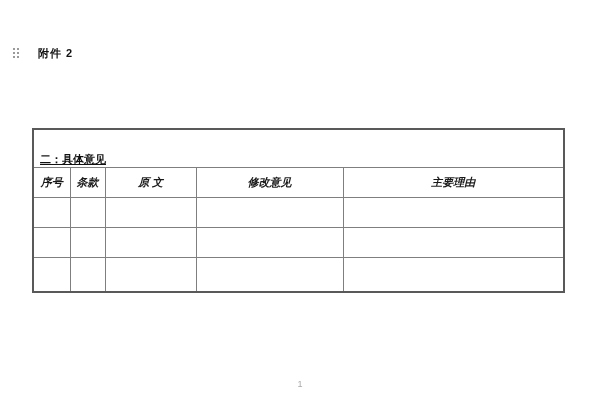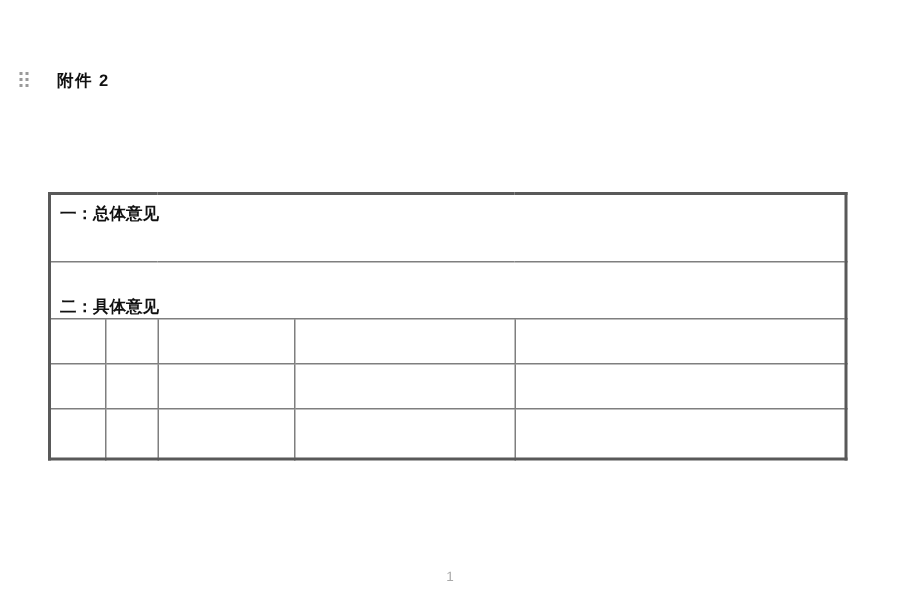--- a/index.html
+++ b/index.html
@@ -55,21 +55,21 @@
   }
   tr.section-row td {
     font-weight: bold;
     font-size: 11px;
     padding: 5px 0 0 6px;
     vertical-align: top;
     text-align: left;
     color: #111111;
   }
   tr.section-row.overall td { height: 45px; }
-  tr.section-row.specific td { height: 27px; padding-top: 22px; }
+  tr.section-row.specific td { height: 27px; padding-top: 22px; text-decoration: underline; }
   tr.header-row td {
     height: 30px;
     font-family: "Liberation Serif", serif;
     font-style: italic;
     font-weight: bold;
     font-size: 11px;
     text-align: center;
     color: #1a1a1a;
   }
   tr.entry-row td { height: 30px; }
@@ -101,25 +101,29 @@
 
   <table class="feedback-table">
     <colgroup>
       <col style="width:37px">
       <col style="width:35px">
       <col style="width:91px">
       <col style="width:147px">
       <col style="width:221px">
     </colgroup>
     <tbody>
-      <tr class="section-row overall">
-        <td colspan="5">一：总体意见</td>
-      </tr>
       <tr class="section-row specific">
         <td colspan="5">二：具体意见</td>
+      </tr>
+      <tr class="header-row">
+        <td>序号</td>
+        <td>条款</td>
+        <td>原 文</td>
+        <td>修改意见</td>
+        <td>主要理由</td>
       </tr>
       <tr class="entry-row">
         <td></td>
         <td></td>
         <td></td>
         <td></td>
         <td></td>
       </tr>
       <tr class="entry-row">
         <td></td>

